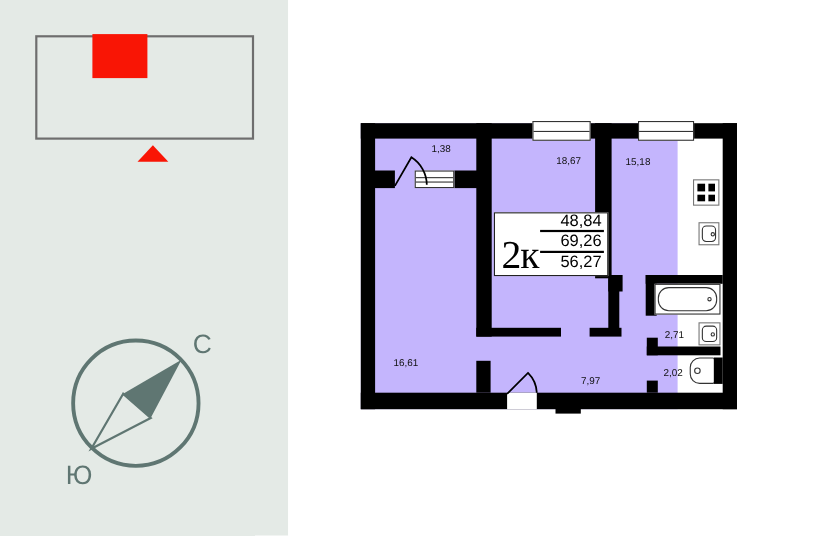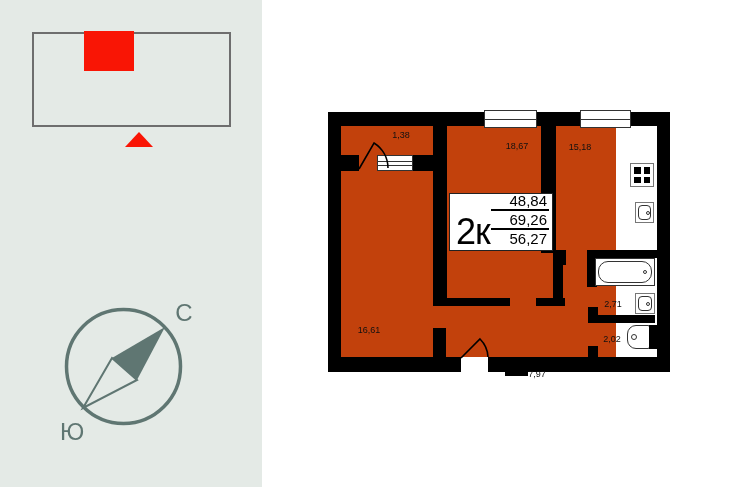--- a/index.html
+++ b/index.html
@@ -15,41 +15,41 @@
   .apartment-marker { position:absolute; left:84px; top:31px; width:50px; height:40px;
                       background:#f91505; z-index:2; }
   .entrance-marker { position:absolute; left:125px; top:132px; width:0; height:0;
                      border-left:14px solid transparent; border-right:14px solid transparent;
                      border-bottom:15px solid #f91505; }
   .compass-svg { position:absolute; left:0; top:0; }
 
   
   .plan-panel { position:absolute; left:262px; top:0; width:488px; height:487px; background:#fff; }
   .floor-plan { position:absolute; left:66px; top:112px; width:288px; height:260px;
-                background:#c2410c; overflow:visible; }
+                background:#c4b5fd; overflow:visible; }
   .wall { position:absolute; background:#000; }
   .window { position:absolute; background:#fff; border:1px solid #333; z-index:3; }
   .window .mline { position:absolute; left:0; right:0; height:1px; background:#333; }
   .door-svg { position:absolute; left:0; top:0; z-index:4; }
 
   .area-label { position:absolute; transform:translate(-50%,-50%); font-size:9px;
                 color:#111; white-space:nowrap; z-index:5; }
   .lbl-balcony  { left:73px;  top:23px; }
   .lbl-room1    { left:189px; top:34px; }
   .lbl-kitchen  { left:252px; top:35px; }
   .lbl-room2    { left:41px;  top:218px; }
-  .lbl-hallway  { left:209px; top:234px;margin-top:28px; }
+  .lbl-hallway  { left:209px; top:234px; }
   .lbl-bathroom { left:285px; top:192px; }
   .lbl-toilet   { left:284px; top:227px; }
 
   
   .info-box { position:absolute; left:121px; top:81px; width:104px; height:58px;
               background:#fff; border:1px solid #222; z-index:6; display:flex;
               align-items:flex-end; padding:1px 3px 3px 6px; }
-  .room-count { font-size:36px; line-height:30px; color:#000; letter-spacing:-1px; }
+  .room-count { font-size:36px; line-height:30px; color:#000; letter-spacing:-1px;font-family:Liberation Serif, serif; }
   .area-stack { margin-left:auto; width:58px; text-align:right; font-size:15px;
                 line-height:17px; color:#000; }
   .area-stack .row { padding-right:2px; }
   .area-stack .row.u { border-bottom:2px solid #000; }
 
   
   .fixture { position:absolute; z-index:3; }
   .stove { left:302px; top:51px; width:24px; height:24px; background:#fff;
            border:1px solid #777; display:grid; grid-template-columns:1fr 1fr;
            gap:3px; padding:3px; }

